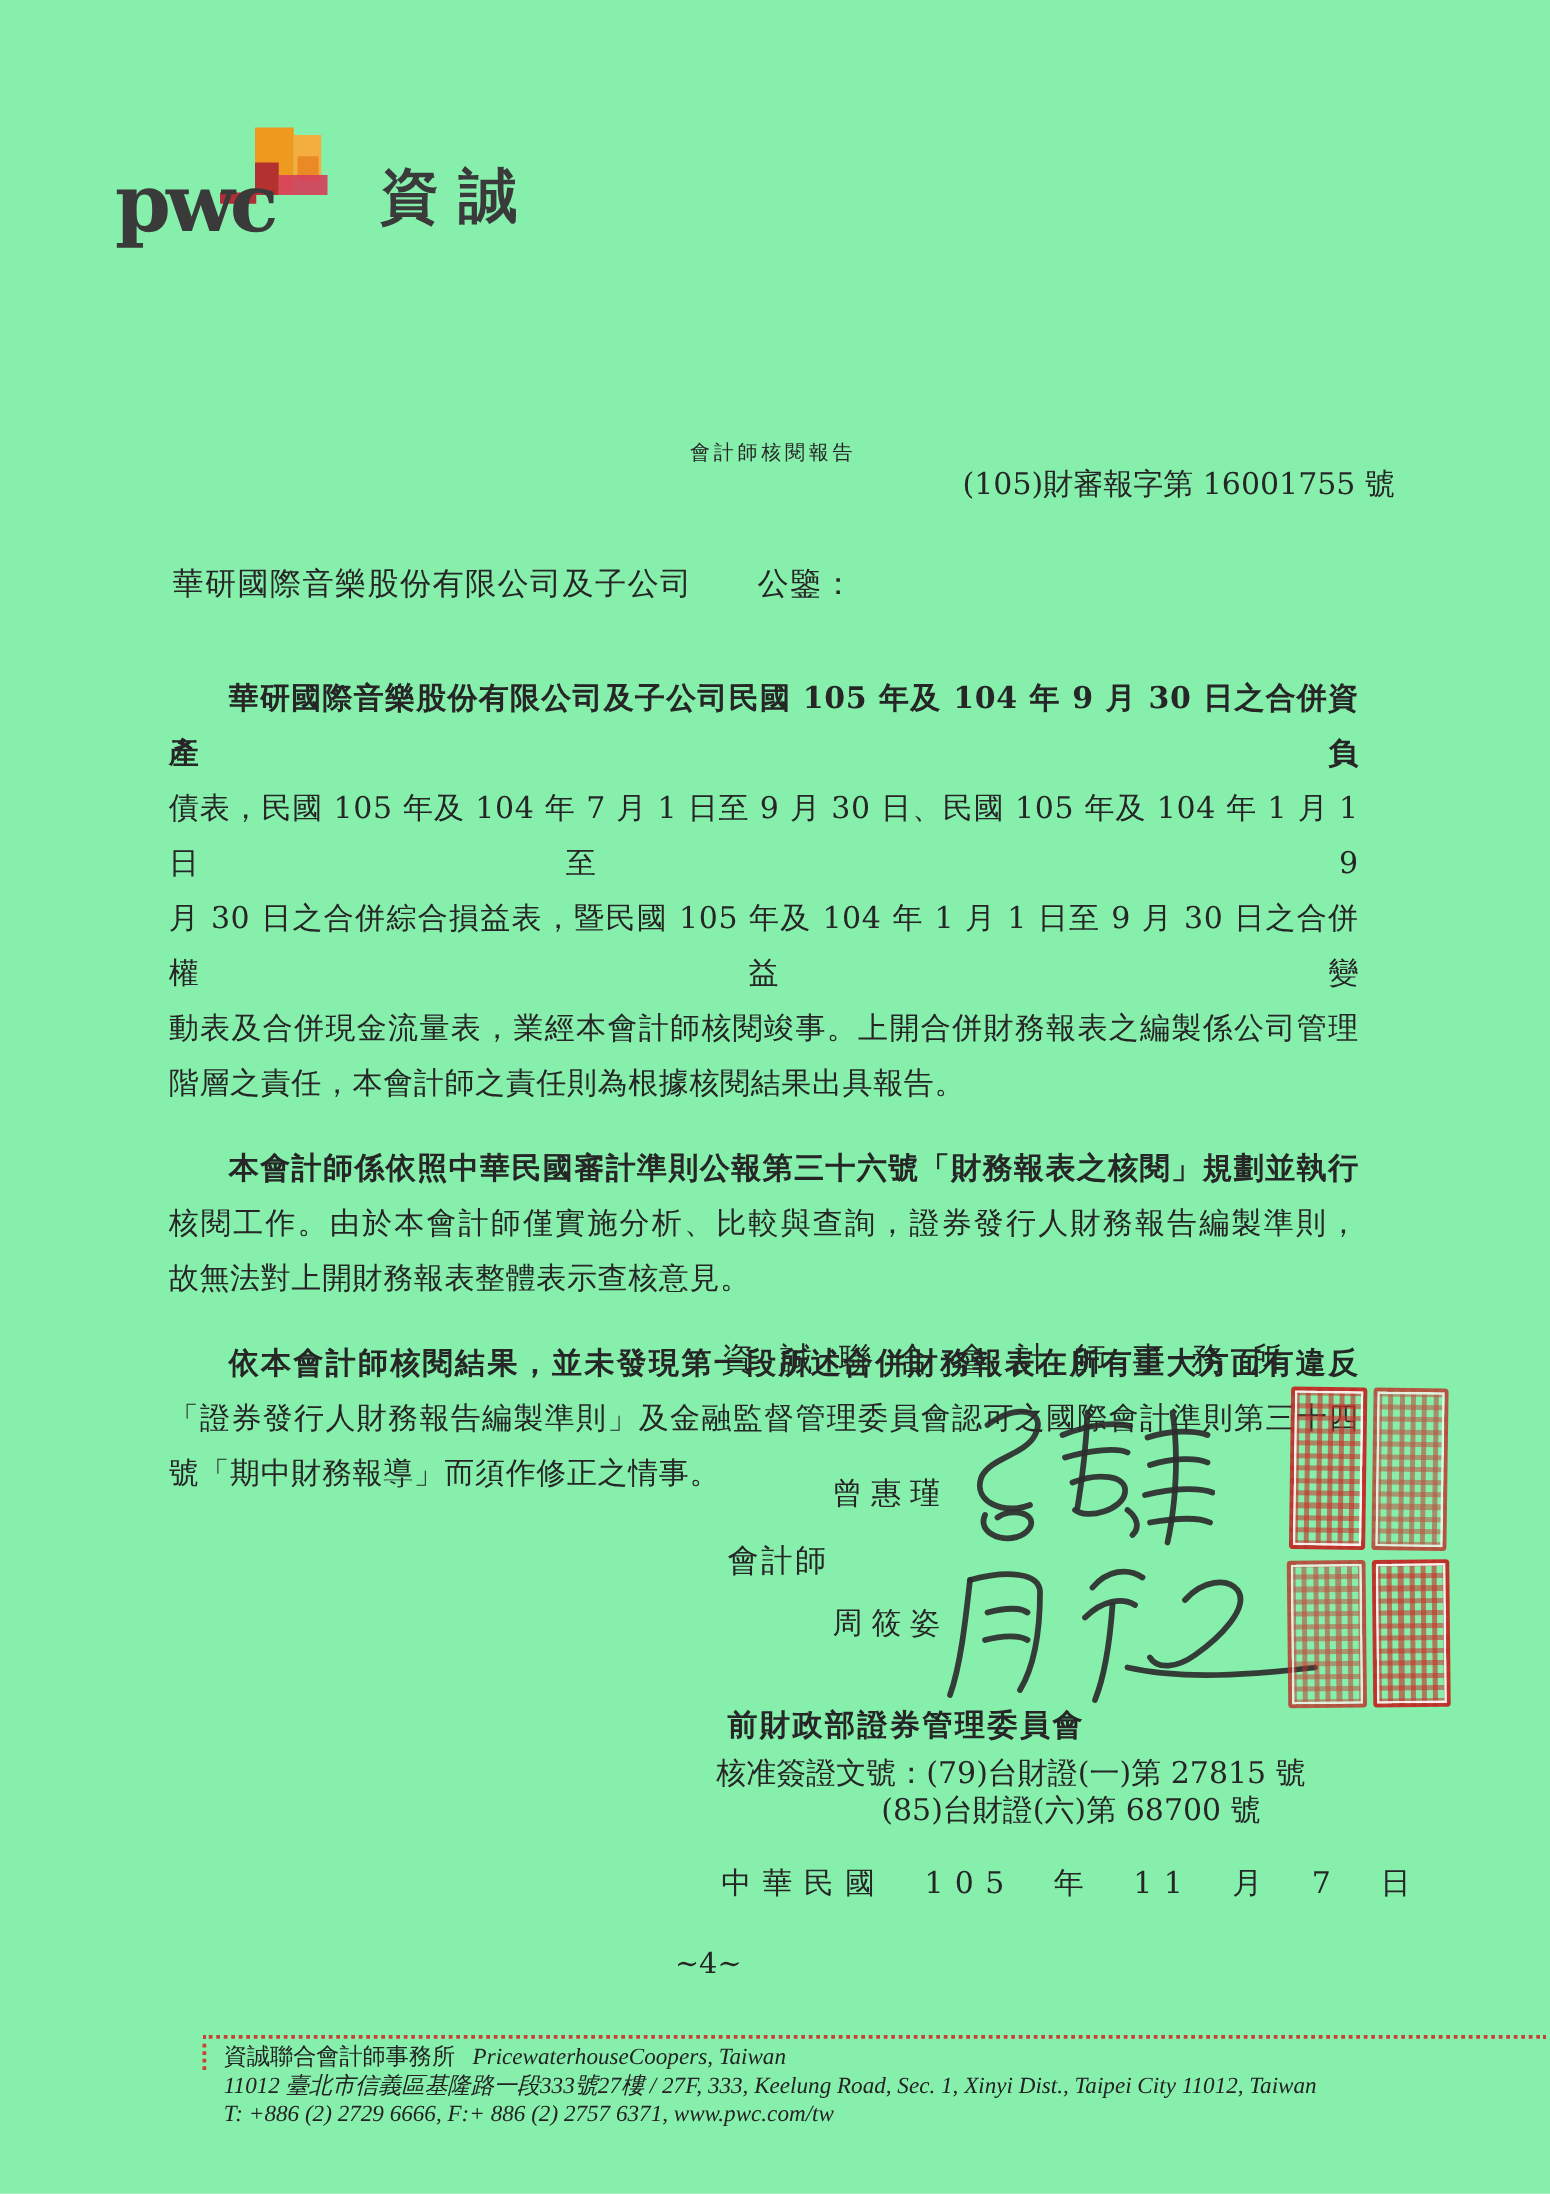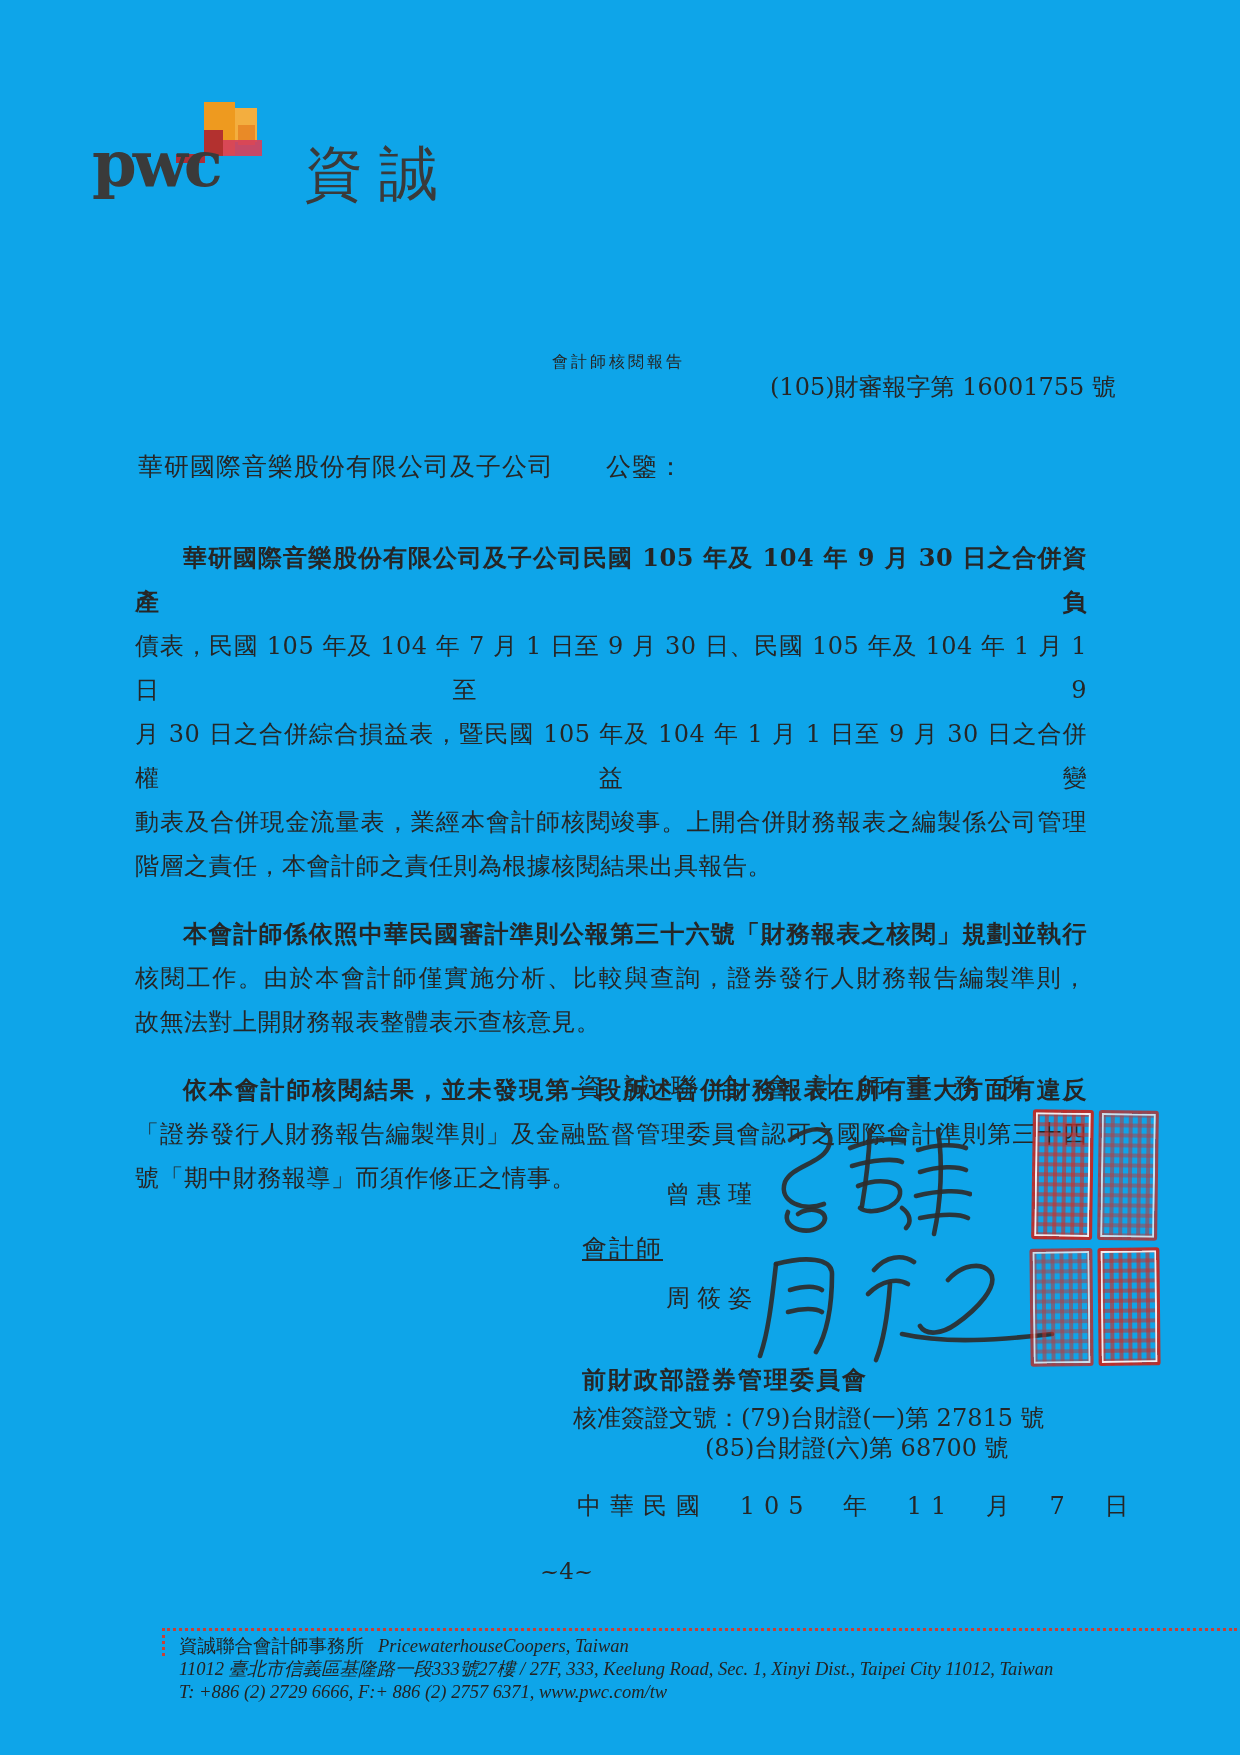--- a/index.html
+++ b/index.html
@@ -1,54 +1,54 @@
 <!DOCTYPE html>
 <html><head>
 <meta charset="utf-8">
 <style>
   html,body{margin:0;padding:0;background:#e8e8e8;}
   .page{
     position:relative; width:1240px; height:1755px; margin:0 auto;
-    background:#0ea5e9; overflow:hidden;
+    background:#86efac; overflow:hidden;
     font-family:"DejaVu Serif","Liberation Serif",serif;
     color:#262626;
     -webkit-font-smoothing:antialiased;
   }
   
   .logo-blocks{position:absolute; left:150px; top:85px; width:120px; height:82px;}
   .logo-blocks i{position:absolute; display:block;}
   .lb1{left:54px; top:17px; width:31px; height:53px; background:#ee9a1f;}
   .lb2{left:85px; top:23px; width:22px; height:34px; background:#f3ae3f;}
   .lb3{left:88px; top:40px; width:17px; height:20px; background:#e98a27;}
   .lb4{left:54px; top:45px; width:19px; height:26px; background:#b3312f;}
   .lb5{left:73px; top:55px; width:39px; height:16px; background:#d6415b; opacity:.92;}
   .lb6{left:26px; top:69px; width:29px; height:9px;  background:#ae2f38;}
   .wordmark{
     position:absolute; left:92px; top:132px; font-size:64px; font-weight:700;
     letter-spacing:-4px; color:#3a3a3a; line-height:1;
   }
   .brand-cjk{
-    position:absolute; left:304px; top:144px; font-size:59px; letter-spacing:16px;
-    color:#3a3a3a; font-weight:400; line-height:1; white-space:nowrap;
+    position:absolute; left:304px; top:134px; font-size:47px; letter-spacing:16px;
+    color:#3a3a3a; font-weight:700; line-height:1; white-space:nowrap;
   }
   
   .title{position:absolute; left:552px; top:352px; font-size:16px; letter-spacing:3px; white-space:nowrap;}
   .refno{position:absolute; left:770px; top:371px; font-size:24px; white-space:nowrap;}
   .addressee{position:absolute; left:138px; top:450px; font-size:25px; letter-spacing:1px; white-space:nowrap;}
   
   .bodytext{position:absolute; left:135px; top:536px; width:952px; font-size:24px; line-height:44px; letter-spacing:.5px;}
   .para{margin:0 0 24px 0;}
   .para.p3{margin-top:10px;}
   .line{width:100%;}
   .line.fill{text-align:justify; text-align-last:justify;}
   .line.end{text-align:left;}
   .line.indent{text-indent:2em;font-weight:bold;}
   
   .firmline{position:absolute; left:577px; top:1070px; font-size:26px; letter-spacing:21px; white-space:nowrap;}
-  .cpa-label{position:absolute; left:582px; top:1232px; font-size:25px; letter-spacing:2px;text-decoration:underline;}
+  .cpa-label{position:absolute; left:582px; top:1232px; font-size:25px; letter-spacing:2px;}
   .cpa-name1{position:absolute; left:666px; top:1178px; font-size:24px; letter-spacing:7px; white-space:nowrap;}
   .cpa-name2{position:absolute; left:666px; top:1282px; font-size:24px; letter-spacing:7px; white-space:nowrap;}
   .sig{position:absolute;}
   .sig1{left:752px; top:1120px;}
   .sig2{left:746px; top:1248px;}
   .sig path{fill:none; stroke:#2d2d2d; stroke-width:4.6; stroke-linecap:round; stroke-linejoin:round; opacity:.92;}
   
   .seal-group{position:absolute; display:flex; gap:5px;}
   .sg1{left:1032px; top:1110px; width:126px; height:130px; transform:rotate(.8deg);}
   .sg2{left:1030px; top:1248px; width:130px; height:118px; transform:rotate(-.6deg);}

